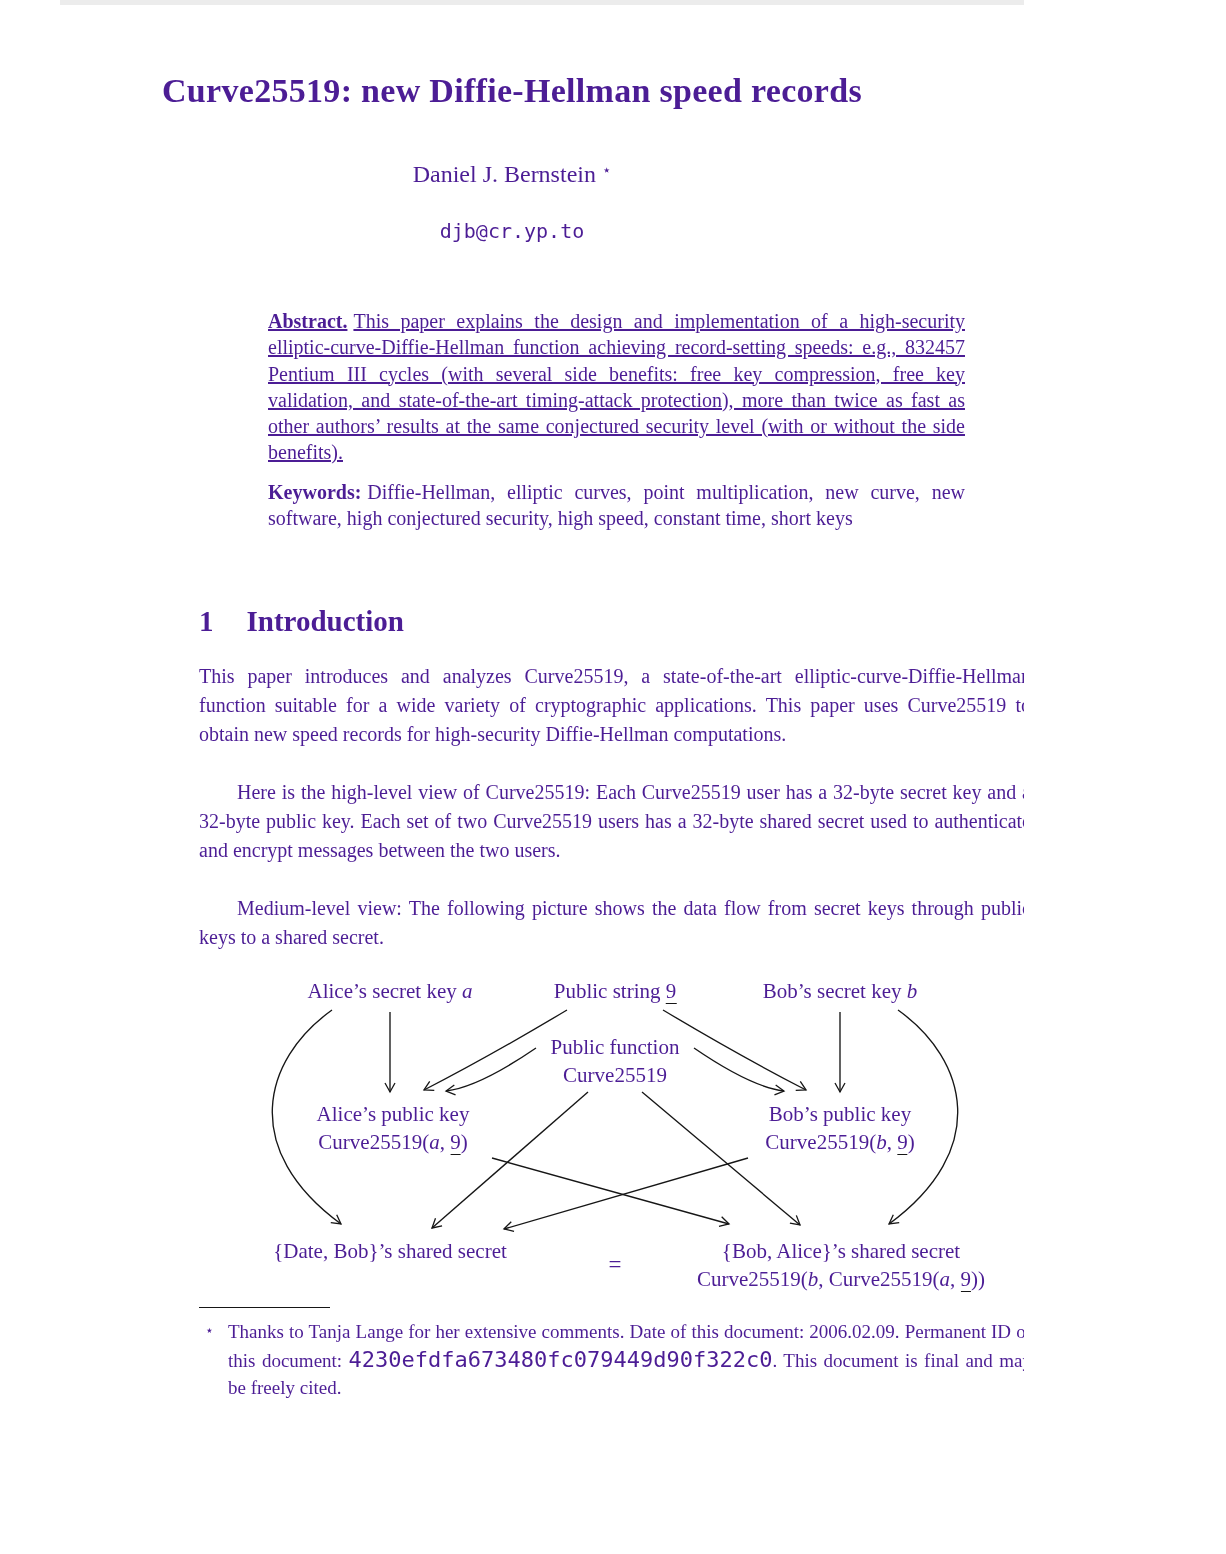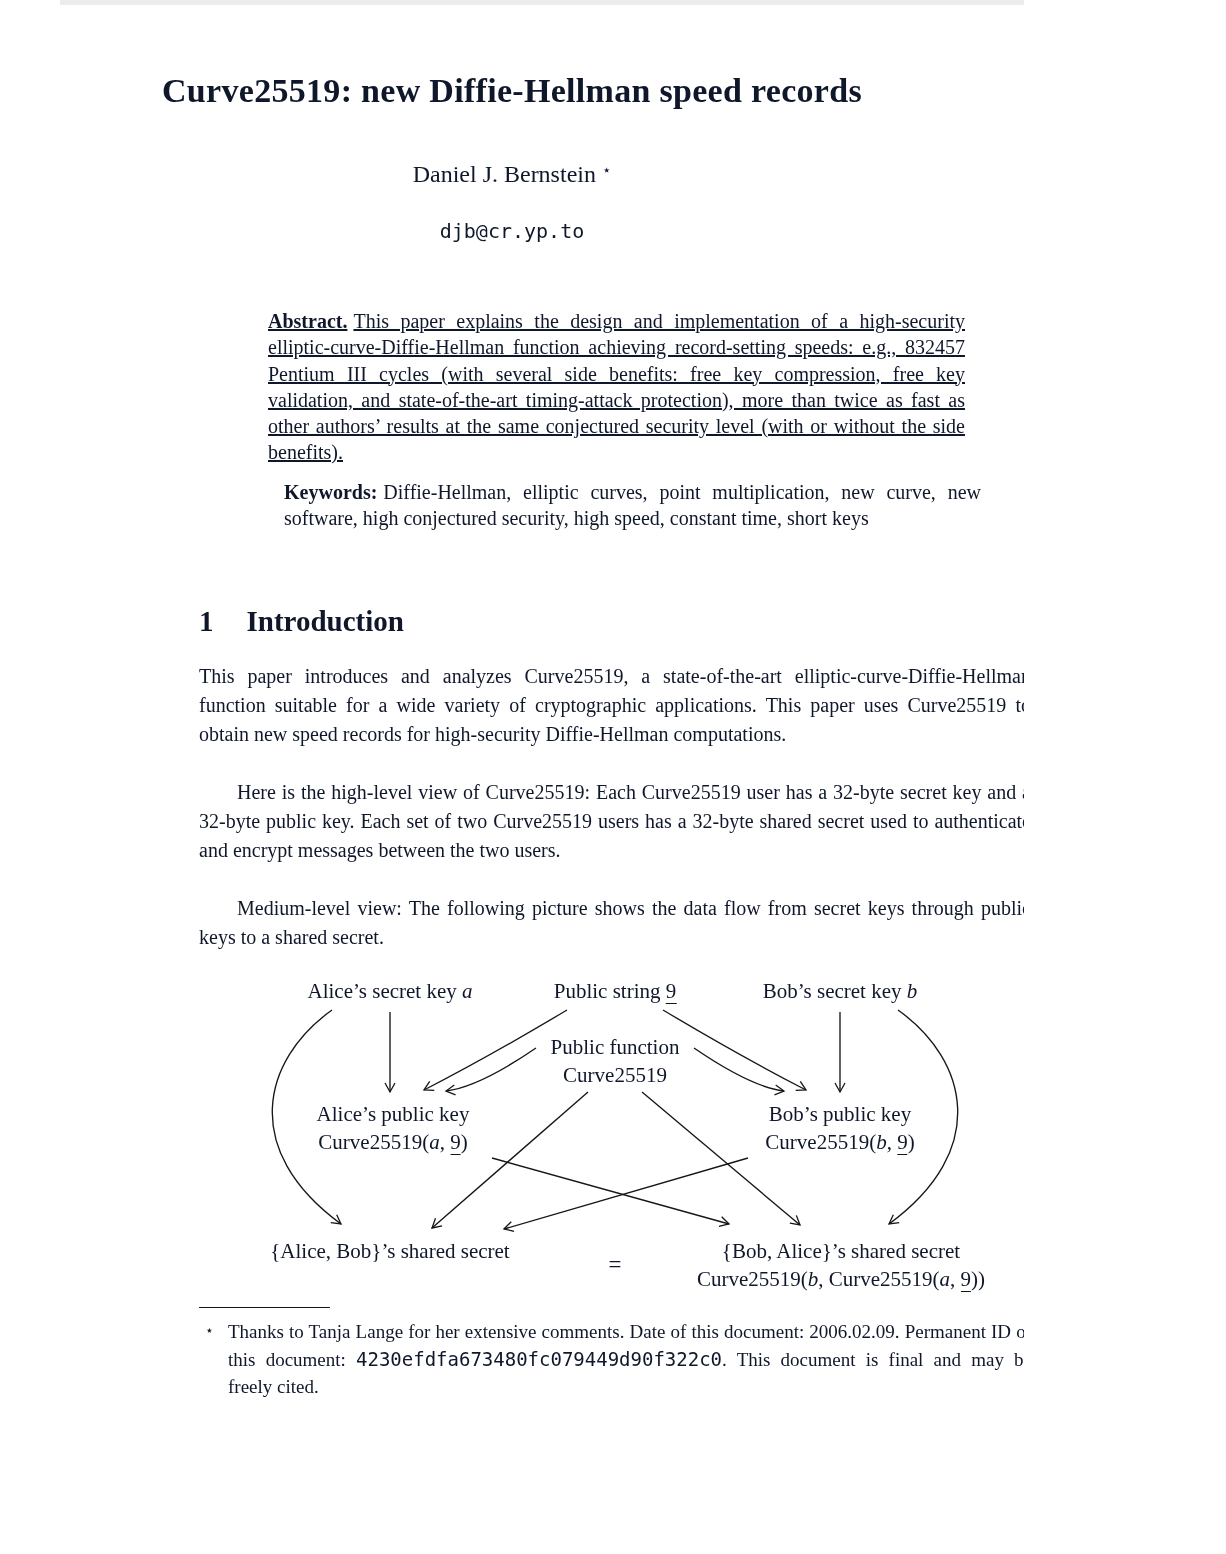--- a/index.html
+++ b/index.html
@@ -1,50 +1,50 @@
 <!DOCTYPE html>
 <html><head>
 <meta charset="utf-8">
 <style>
   html,body { margin:0; padding:0; background:#fff; }
   #page {
     position:relative; width:1024px; height:1554px; background:#ffffff;
-    font-family:"Liberation Serif","DejaVu Serif",serif; color:#0f172a;
+    font-family:"Liberation Serif","DejaVu Serif",serif; color:#4c1d95;
     overflow:hidden;
   }
   .topstrip { position:absolute; top:0; left:60px; right:0; height:5px; background:#ececec; }
   .title { position:absolute; top:72px; left:0; width:100%; text-align:center;
            font-size:34px; font-weight:bold; letter-spacing:0.3px; }
   .author { position:absolute; top:161px; left:0; width:100%; text-align:center; font-size:24px; }
   .star { font-family:"DejaVu Sans",sans-serif; font-size:15px; vertical-align:7px; margin-left:6px; }
   .email { position:absolute; top:219px; left:0; width:100%; text-align:center;
            font-size:20px; font-family:"DejaVu Sans Mono","Liberation Mono",monospace; }
   .abs { position:absolute; left:268px; top:308px; width:697px;
          font-size:20px; line-height:26.3px; text-align:justify;text-decoration:underline; }
   .kw  { position:absolute; left:268px; top:479px; width:697px;
-         font-size:20px; line-height:26.3px; text-align:justify;margin-left:16px; }
+         font-size:20px; line-height:26.3px; text-align:justify; }
   .b { font-weight:bold; }
   .lblgap { margin-right:6px; }
   .sec { position:absolute; left:199px; top:605px; font-size:29px; font-weight:bold; }
   .secnum { margin-right:33px; }
   .body-par { position:absolute; left:199px; width:832px;
               font-size:20px; line-height:29px; text-align:justify; }
   .indent { text-indent:38px; }
   .dlabel { position:absolute; transform:translateX(-50%); white-space:nowrap;
             font-size:21px; text-align:center; line-height:28px; }
   .dlabel i { font-style:italic; }
   .u { border-bottom:1.6px solid #161616; }
   .eq { font-size:23px; }
   .fnrule { position:absolute; left:199px; top:1307px; width:131px; height:0;
             border-top:1.3px solid #161616; }
   .fnmark { position:absolute; left:205px; top:1322px; font-size:14px;
             font-family:"DejaVu Sans",sans-serif; }
   .fnote { position:absolute; left:228px; top:1318px; width:804px;
            font-size:19px; line-height:27.5px; text-align:justify; }
-  .mono { font-family:"DejaVu Sans Mono","Liberation Mono",monospace; font-size:19px; white-space:nowrap; }
+  .mono { font-family:"DejaVu Sans Mono","Liberation Mono",monospace; font-size:22px; white-space:nowrap; }
   svg.arrows { position:absolute; left:0; top:0; pointer-events:none; }
 </style>
 </head>
 <body>
 
 <div id="page">
   <div class="topstrip"></div>
 
   <div class="title">Curve25519: new Diffie-Hellman speed records</div>
 
@@ -99,21 +99,21 @@
     <div>Alice’s public key</div>
     <div><span>Curve25519(</span><i>a</i><span>, </span><span class="u">9</span><span>)</span></div>
   </div>
 
   <div class="dlabel" style="left:840px; top:1100px;">
     <div>Bob’s public key</div>
     <div><span>Curve25519(</span><i>b</i><span>, </span><span class="u">9</span><span>)</span></div>
   </div>
 
   <div class="dlabel" style="left:390px; top:1237px;">
-    <div>{Alice, Bob}’s shared secret</div>
+    <div>{Date, Bob}’s shared secret</div>
   </div>
 
   <div class="dlabel eq" style="left:615px; top:1251px;">=</div>
 
   <div class="dlabel" style="left:841px; top:1237px;">
     <div>{Bob, Alice}’s shared secret</div>
     <div><span>Curve25519(</span><i>b</i><span>, Curve25519(</span><i>a</i><span>, </span><span class="u">9</span><span>))</span></div>
   </div>
 
   <div class="fnrule"></div>

